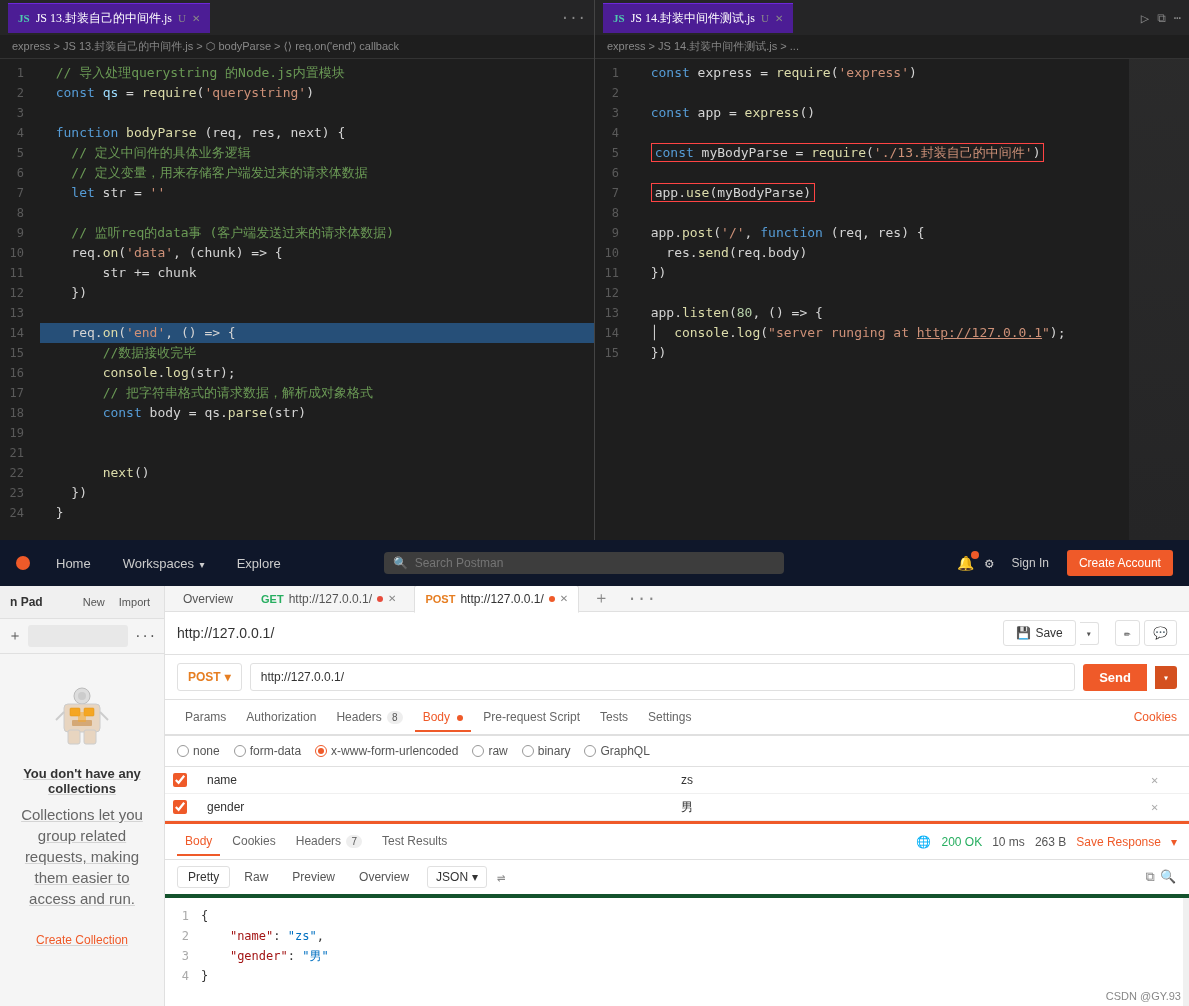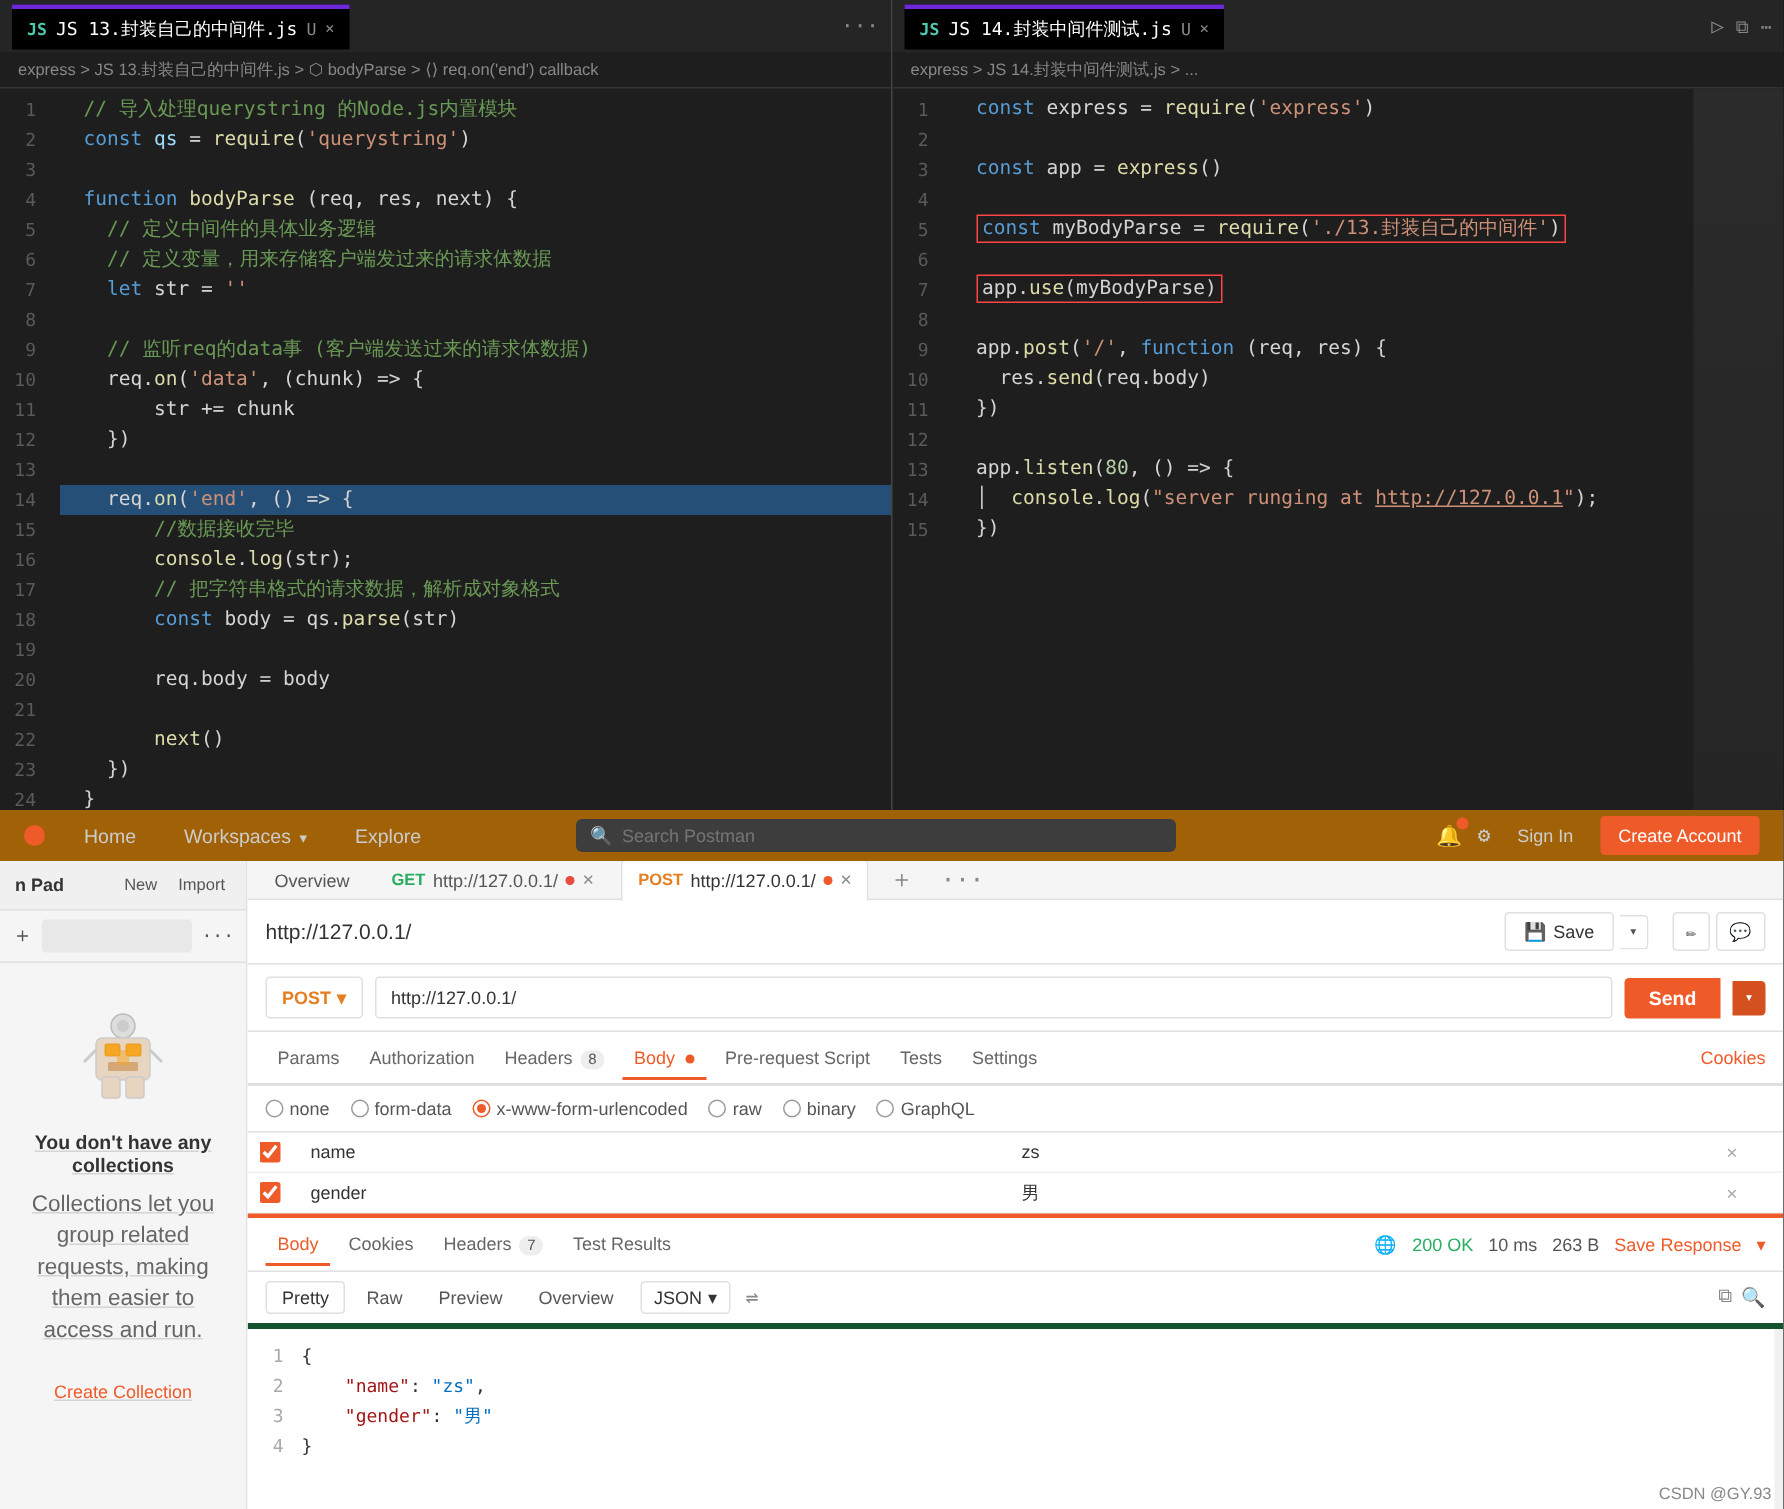--- a/index.html
+++ b/index.html
@@ -40,23 +40,24 @@
       font-size: 12px;
       color: #ccc;
       background: #1e1e1e;
       border-top: 1px solid #1e1e1e;
       gap: 6px;
       cursor: pointer;
       height: 30px;
     }
 
     .tab-item.active {
-      background: #000000;
-      border-top: 3px solid #6d28d9;
+      background: #4c1d95;
+      border-top: 1px solid #6d28d9;
       color: #fff;
+      font-family: Liberation Serif, serif;
     }
 
     .tab-item .tab-close {
       font-size: 10px;
       color: #888;
       cursor: pointer;
     }
 
     .tab-menu-btn {
       margin-left: auto;
@@ -139,22 +140,22 @@
     
     .postman-section {
       height: 466px;
       background: #fff;
       display: flex;
       flex-direction: column;
     }
 
     
     .pm-header {
-      height: 34px;
-      background: #a16207;
+      height: 46px;
+      background: #0f172a;
       display: flex;
       align-items: center;
       padding: 0 16px;
       gap: 20px;
       flex-shrink: 0;
     }
 
     .pm-logo {
       width: 14px;
       height: 14px;
@@ -935,24 +936,20 @@
           <span class="line-num">17</span>
           <span class="line-content">        <span class="c-comment">// 把字符串格式的请求数据，解析成对象格式</span></span>
         </div>
       <div class="code-line">
           <span class="line-num">18</span>
           <span class="line-content">        <span class="c-keyword">const</span> body = qs.<span class="c-func">parse</span>(str)</span>
         </div>
       <div class="code-line">
           <span class="line-num">19</span>
           <span class="line-content"></span>
-        </div>
-      <div class="code-line">
-          <span class="line-num">20</span>
-          <span class="line-content">        req.body = body</span>
         </div>
       <div class="code-line">
           <span class="line-num">21</span>
           <span class="line-content"></span>
         </div>
       <div class="code-line">
           <span class="line-num">22</span>
           <span class="line-content">        <span class="c-func">next</span>()</span>
         </div>
       <div class="code-line">

